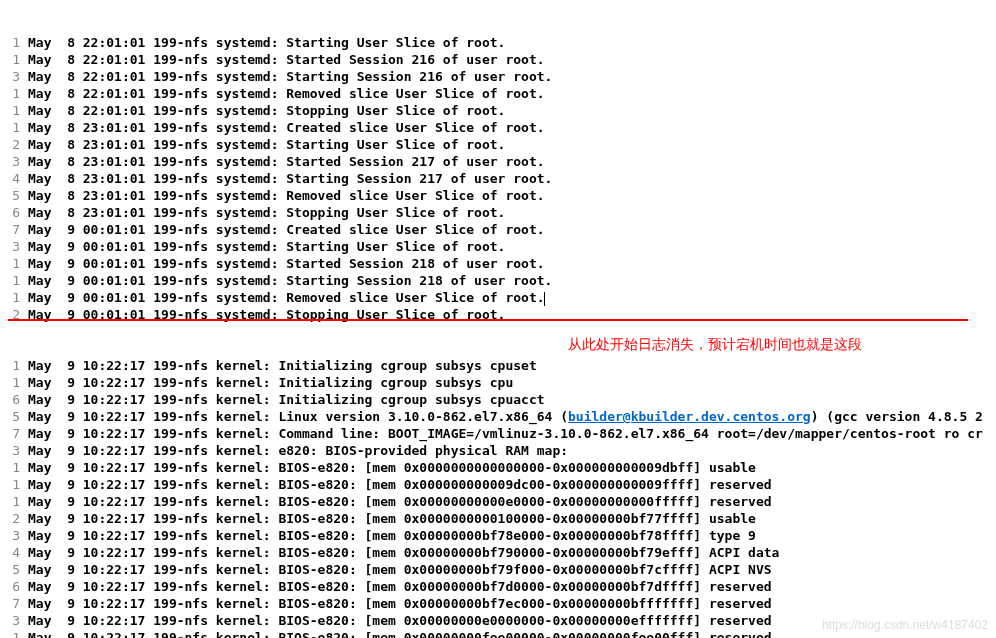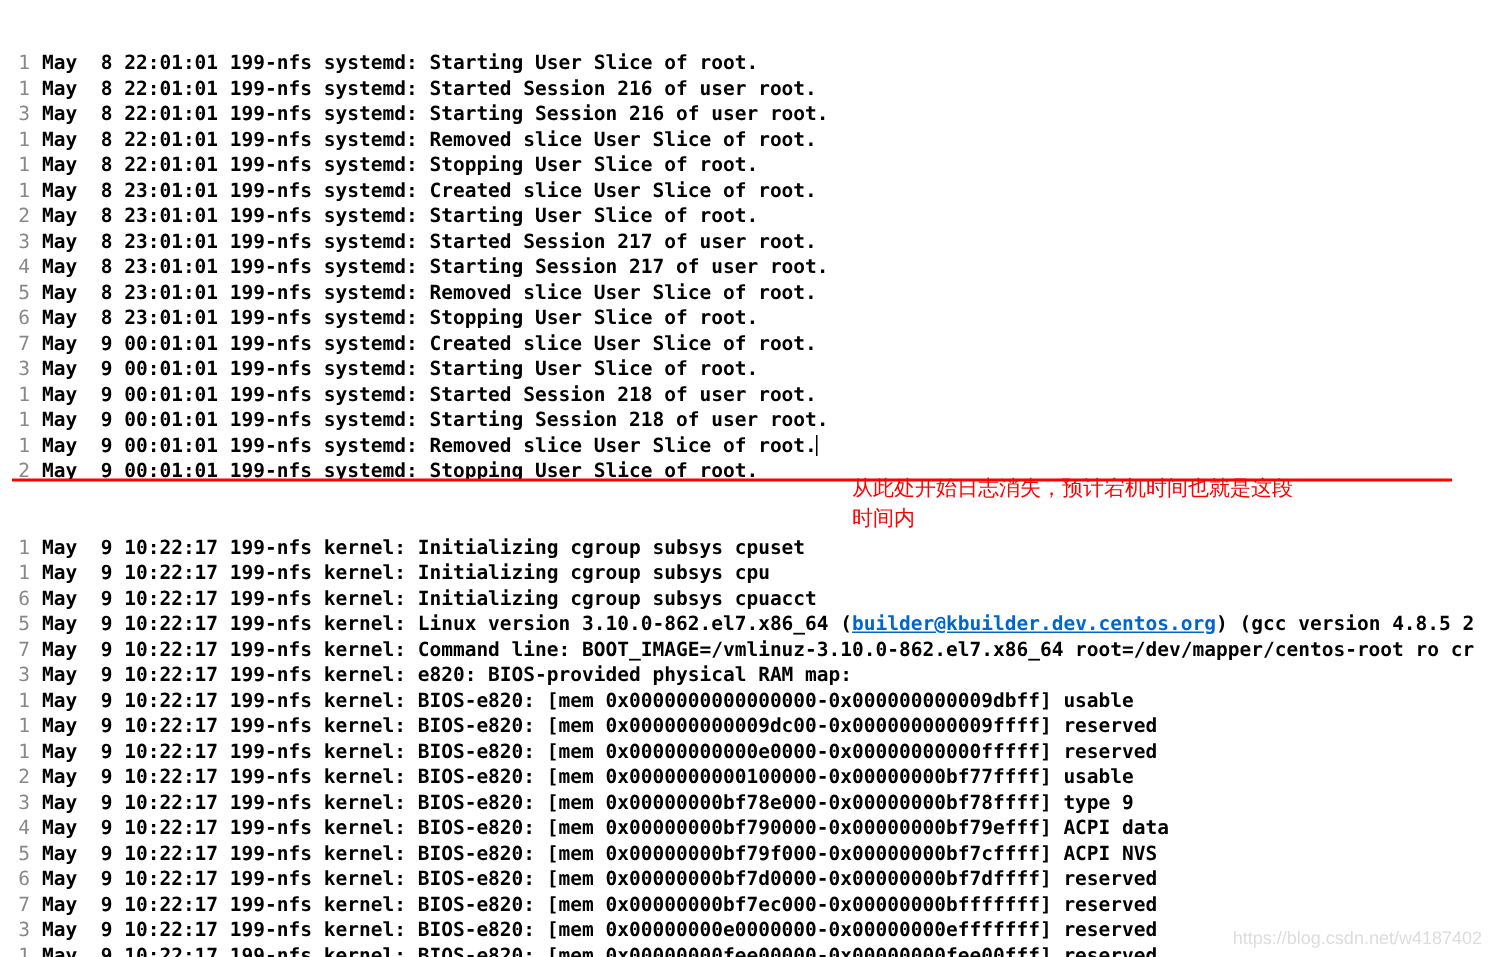--- a/index.html
+++ b/index.html
@@ -34,21 +34,21 @@
     .red-line {
       position: absolute;
       top: 319px;
       left: 8px;
       width: 960px;
       height: 2px;
       background: #ff0000;
     }
     .annotation {
       position: absolute;
-      top: 315px;
+      top: 334px;
       left: 568px;
       color: #ff0000;
       font-family: "Microsoft YaHei", sans-serif;
       font-size: 14px;
       line-height: 20px;
     }
     .link {
       color: #0066cc;
       text-decoration: underline;
     }
@@ -75,16 +75,15 @@
 
 <div class="log-container">
   <div id="before-lines"><div class="log-line"><span class="line-num">1</span><span class="log-text">May  8 22:01:01 199-nfs systemd: Starting User Slice of root.</span></div><div class="log-line"><span class="line-num">1</span><span class="log-text">May  8 22:01:01 199-nfs systemd: Started Session 216 of user root.</span></div><div class="log-line"><span class="line-num">3</span><span class="log-text">May  8 22:01:01 199-nfs systemd: Starting Session 216 of user root.</span></div><div class="log-line"><span class="line-num">1</span><span class="log-text">May  8 22:01:01 199-nfs systemd: Removed slice User Slice of root.</span></div><div class="log-line"><span class="line-num">1</span><span class="log-text">May  8 22:01:01 199-nfs systemd: Stopping User Slice of root.</span></div><div class="log-line"><span class="line-num">1</span><span class="log-text">May  8 23:01:01 199-nfs systemd: Created slice User Slice of root.</span></div><div class="log-line"><span class="line-num">2</span><span class="log-text">May  8 23:01:01 199-nfs systemd: Starting User Slice of root.</span></div><div class="log-line"><span class="line-num">3</span><span class="log-text">May  8 23:01:01 199-nfs systemd: Started Session 217 of user root.</span></div><div class="log-line"><span class="line-num">4</span><span class="log-text">May  8 23:01:01 199-nfs systemd: Starting Session 217 of user root.</span></div><div class="log-line"><span class="line-num">5</span><span class="log-text">May  8 23:01:01 199-nfs systemd: Removed slice User Slice of root.</span></div><div class="log-line"><span class="line-num">6</span><span class="log-text">May  8 23:01:01 199-nfs systemd: Stopping User Slice of root.</span></div><div class="log-line"><span class="line-num">7</span><span class="log-text">May  9 00:01:01 199-nfs systemd: Created slice User Slice of root.</span></div><div class="log-line"><span class="line-num">3</span><span class="log-text">May  9 00:01:01 199-nfs systemd: Starting User Slice of root.</span></div><div class="log-line"><span class="line-num">1</span><span class="log-text">May  9 00:01:01 199-nfs systemd: Started Session 218 of user root.</span></div><div class="log-line"><span class="line-num">1</span><span class="log-text">May  9 00:01:01 199-nfs systemd: Starting Session 218 of user root.</span></div><div class="log-line"><span class="line-num">1</span><span class="log-text">May  9 00:01:01 199-nfs systemd: Removed slice User Slice of root.<span class="cursor"></span></span></div><div class="log-line"><span class="line-num">2</span><span class="log-text">May  9 00:01:01 199-nfs systemd: Stopping User Slice of root.</span></div></div>
   <div id="after-lines"><div class="log-line"><span class="line-num">1</span><span class="log-text">May  9 10:22:17 199-nfs kernel: Initializing cgroup subsys cpuset</span></div><div class="log-line"><span class="line-num">1</span><span class="log-text">May  9 10:22:17 199-nfs kernel: Initializing cgroup subsys cpu</span></div><div class="log-line"><span class="line-num">6</span><span class="log-text">May  9 10:22:17 199-nfs kernel: Initializing cgroup subsys cpuacct</span></div><div class="log-line"><span class="line-num">5</span><span class="log-text">May  9 10:22:17 199-nfs kernel: Linux version 3.10.0-862.el7.x86_64 (<span class="link">builder@kbuilder.dev.centos.org</span>) (gcc version 4.8.5 2</span></div><div class="log-line"><span class="line-num">7</span><span class="log-text">May  9 10:22:17 199-nfs kernel: Command line: BOOT_IMAGE=/vmlinuz-3.10.0-862.el7.x86_64 root=/dev/mapper/centos-root ro cr</span></div><div class="log-line"><span class="line-num">3</span><span class="log-text">May  9 10:22:17 199-nfs kernel: e820: BIOS-provided physical RAM map:</span></div><div class="log-line"><span class="line-num">1</span><span class="log-text">May  9 10:22:17 199-nfs kernel: BIOS-e820: [mem 0x0000000000000000-0x000000000009dbff] usable</span></div><div class="log-line"><span class="line-num">1</span><span class="log-text">May  9 10:22:17 199-nfs kernel: BIOS-e820: [mem 0x000000000009dc00-0x000000000009ffff] reserved</span></div><div class="log-line"><span class="line-num">1</span><span class="log-text">May  9 10:22:17 199-nfs kernel: BIOS-e820: [mem 0x00000000000e0000-0x00000000000fffff] reserved</span></div><div class="log-line"><span class="line-num">2</span><span class="log-text">May  9 10:22:17 199-nfs kernel: BIOS-e820: [mem 0x0000000000100000-0x00000000bf77ffff] usable</span></div><div class="log-line"><span class="line-num">3</span><span class="log-text">May  9 10:22:17 199-nfs kernel: BIOS-e820: [mem 0x00000000bf78e000-0x00000000bf78ffff] type 9</span></div><div class="log-line"><span class="line-num">4</span><span class="log-text">May  9 10:22:17 199-nfs kernel: BIOS-e820: [mem 0x00000000bf790000-0x00000000bf79efff] ACPI data</span></div><div class="log-line"><span class="line-num">5</span><span class="log-text">May  9 10:22:17 199-nfs kernel: BIOS-e820: [mem 0x00000000bf79f000-0x00000000bf7cffff] ACPI NVS</span></div><div class="log-line"><span class="line-num">6</span><span class="log-text">May  9 10:22:17 199-nfs kernel: BIOS-e820: [mem 0x00000000bf7d0000-0x00000000bf7dffff] reserved</span></div><div class="log-line"><span class="line-num">7</span><span class="log-text">May  9 10:22:17 199-nfs kernel: BIOS-e820: [mem 0x00000000bf7ec000-0x00000000bfffffff] reserved</span></div><div class="log-line"><span class="line-num">3</span><span class="log-text">May  9 10:22:17 199-nfs kernel: BIOS-e820: [mem 0x00000000e0000000-0x00000000efffffff] reserved</span></div><div class="log-line"><span class="line-num">1</span><span class="log-text">May  9 10:22:17 199-nfs kernel: BIOS-e820: [mem 0x00000000fee00000-0x00000000fee00fff] reserved</span></div></div>
 </div>
 
 <div class="red-line"></div>
 
 <div class="annotation">
   <div>从此处开始日志消失，预计宕机时间也就是这段</div>
-  <div>时间内</div>
 </div>
 
 <div class="watermark">https://blog.csdn.net/w4187402</div>
 
 </body></html>

